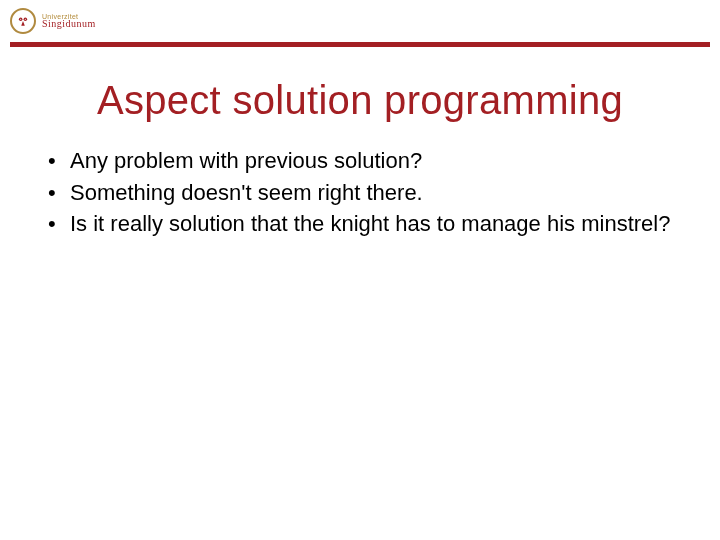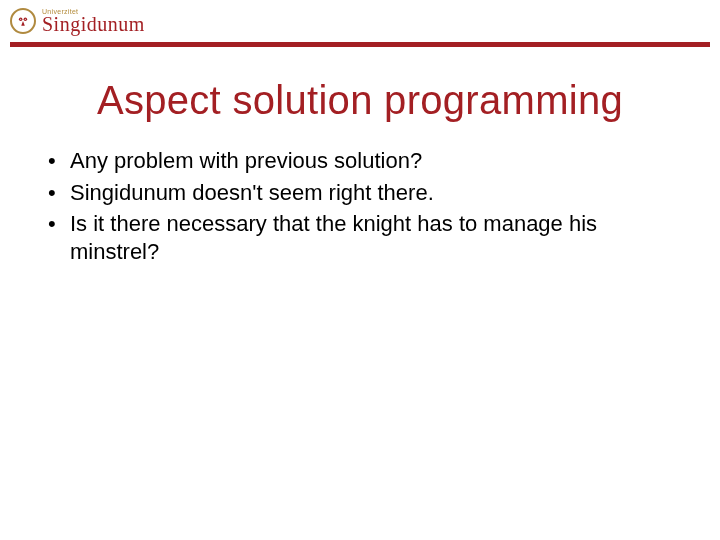--- a/index.html
+++ b/index.html
@@ -46,21 +46,21 @@
   .logo-text {
     margin-left: 6px;
     line-height: 1;
   }
   .logo-uni {
     font-size: 7px;
     color: #b38b3a;
     letter-spacing: 0.3px;
   }
   .logo-name {
-    font-size: 20px;
+    font-size: 10px;
     font-family: Georgia, 'Times New Roman', serif;
     color: #a31f23;
     letter-spacing: 0.5px;
     margin-top: -1px;
     text-align: center;
   }
   .hr-line {
     position: absolute;
     top: 42px;
     left: 10px;
@@ -123,18 +123,18 @@
       </div>
     </div>
     <div class="hr-line"></div>
   </div>
 
   <h1 class="title">Aspect solution programming</h1>
 
   <div class="content">
     <ul class="bullets">
       <li>Any problem with previous solution?</li>
-      <li>Singidunum doesn't seem right there.</li>
-      <li>Is it there necessary that the knight has to manage his minstrel?</li>
+      <li>Something doesn't seem right there.</li>
+      <li>Is it really solution that the knight has to manage his minstrel?</li>
     </ul>
   </div>
 
 </div>
 
 </body></html>

